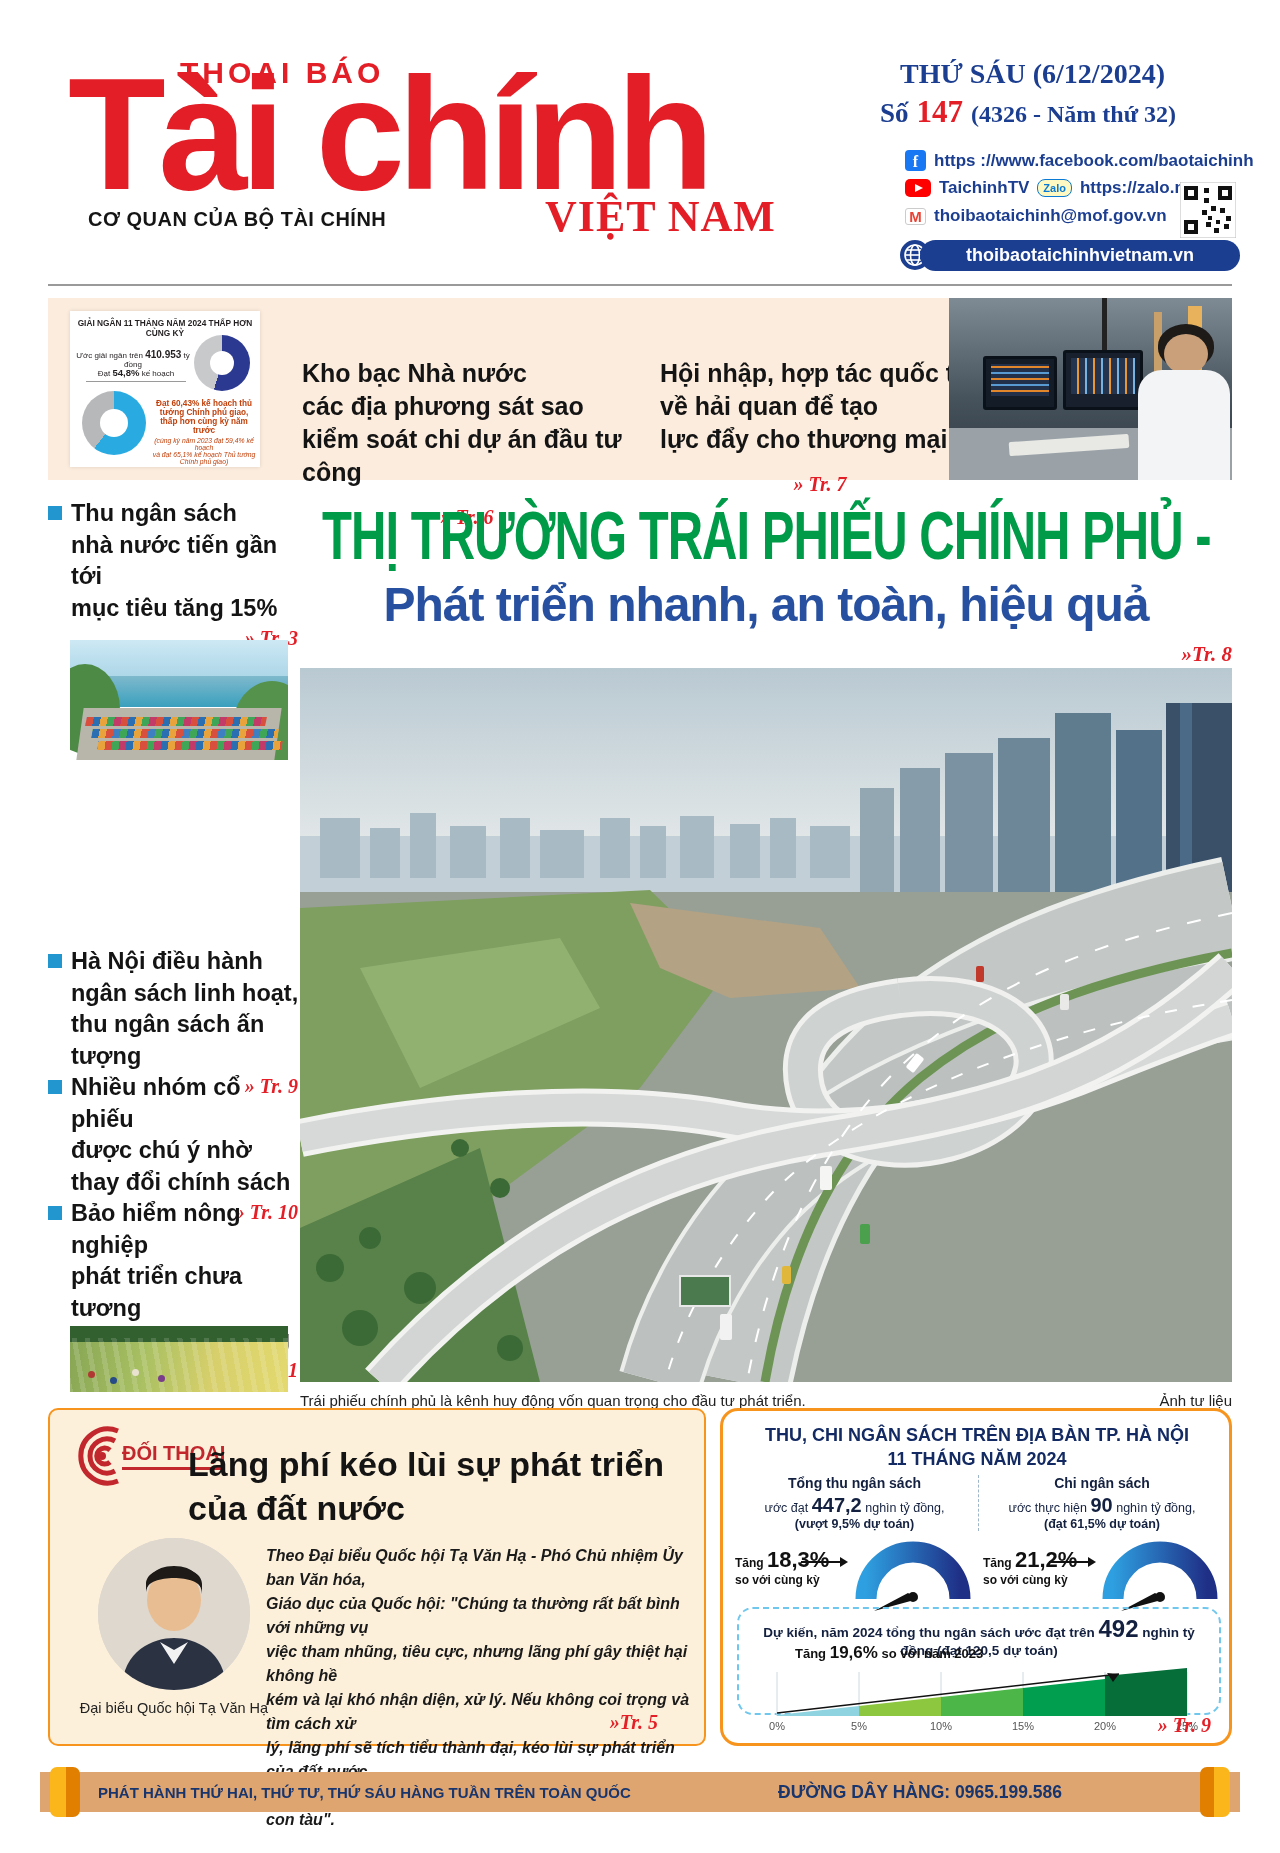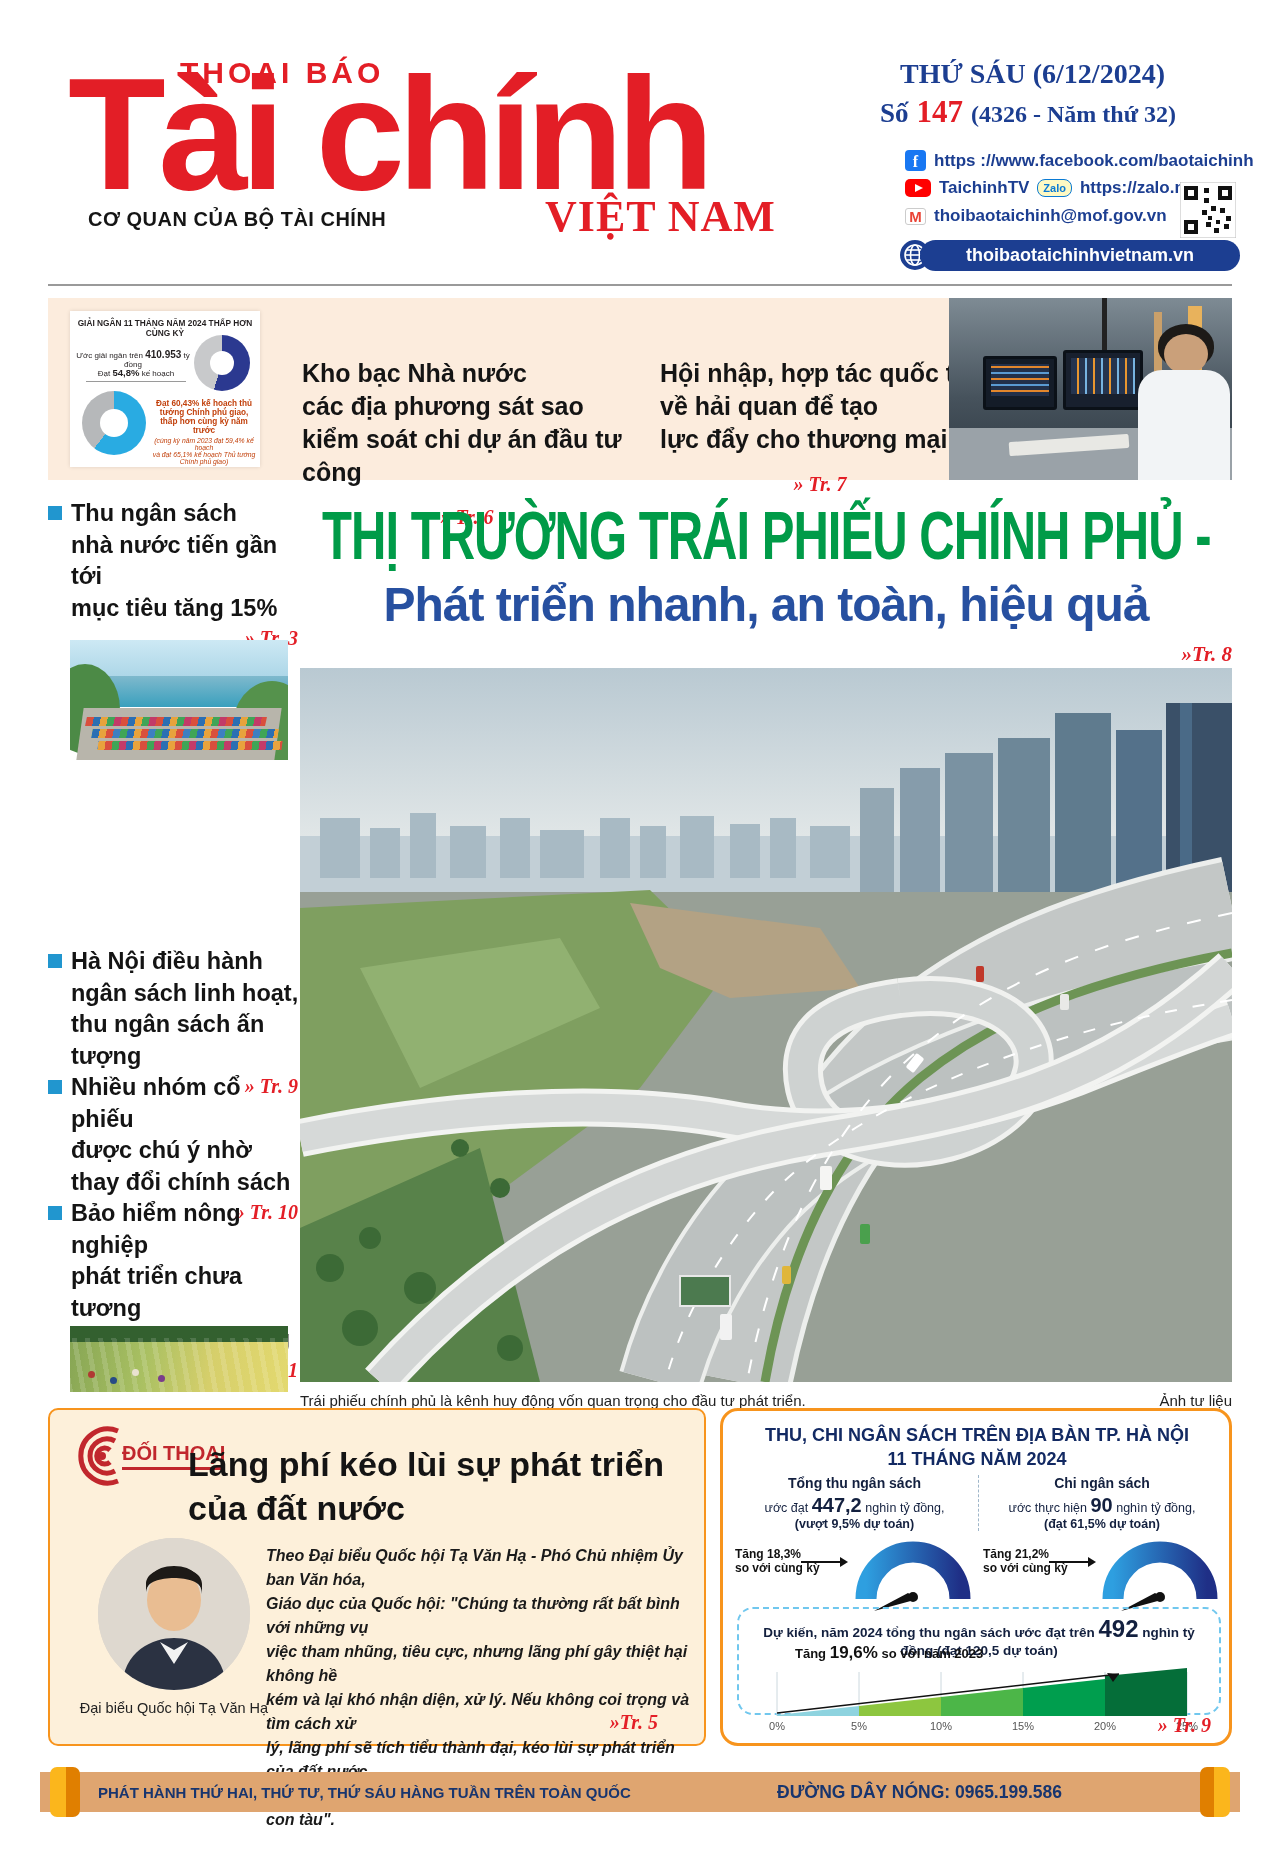--- a/index.html
+++ b/index.html
@@ -82,21 +82,21 @@
   .hb { left:720px; top:1408px; width:512px; height:338px; background:#fff; border:3px solid #f7941d; border-radius:18px; }
   .hb-title { position:absolute; top:12px; left:10px; width:488px; text-align:center; font-size:18px; line-height:24px; font-weight:bold; color:#132a63; }
   .hb-cols { position:absolute; top:64px; left:8px; width:494px; display:flex; }
   .hb-half { width:50%; padding:0 6px; position:relative; }
   .hb-half + .hb-half { border-left:1px dashed #9fb6c9; }
   .hb-label { text-align:center; font-size:14px; font-weight:bold; color:#13203f; }
   .hb-line { text-align:center; font-size:12.5px; color:#13203f; margin-top:3px; }
   .hb-line b { font-size:20px; }
   .hb-note { text-align:center; font-size:12.5px; font-weight:bold; color:#13203f; }
   .hb-grow { position:absolute; left:4px; top:72px; width:96px; font-size:12px; font-weight:bold; color:#111; }
-  .hb-grow .big { font-size:12px; }
+  .hb-grow .big { font-size:22px; }
   .hb-arrow { position:absolute; left:70px; top:86px; width:40px; height:2px; background:#111; }
   .hb-arrow::after { content:""; position:absolute; right:-7px; top:-4px; border-left:8px solid #111; border-top:5px solid transparent; border-bottom:5px solid transparent; }
   .hb-gauge { position:absolute; right:6px; top:58px; }
   .hb-dash { position:absolute; left:14px; top:196px; width:484px; height:108px; border:2px dashed #70c7ee; border-radius:16px; padding:6px 8px 2px; }
   .hb-forecast { text-align:center; font-size:13.5px; font-weight:bold; color:#13203f; }
   .hb-forecast b { font-size:24px; }
   .hb-growline { position:absolute; left:56px; top:34px; font-size:13px; font-weight:bold; color:#111; z-index:2; }
   .hb-growline b { font-size:17px; }
   .hb-ref { position:absolute; right:18px; bottom:6px; }
 
@@ -503,16 +503,16 @@
         </g>
       </svg>
     </div>
     <span class="pageref hb-ref">» Tr. 9</span>
   </div>
 
   <div class="abs footer">
     <div class="f-cap l"></div>
     <div class="f-cap r"></div>
     <div class="f-left">PHÁT HÀNH THỨ HAI, THỨ TƯ, THỨ SÁU HÀNG TUẦN TRÊN TOÀN QUỐC</div>
-    <div class="f-right">ĐƯỜNG DÂY NÓNG: 0965.199.586</div>
+    <div class="f-right">ĐƯỜNG DÂY HÀNG: 0965.199.586</div>
   </div>
 
 </div>
 
 </body></html>

